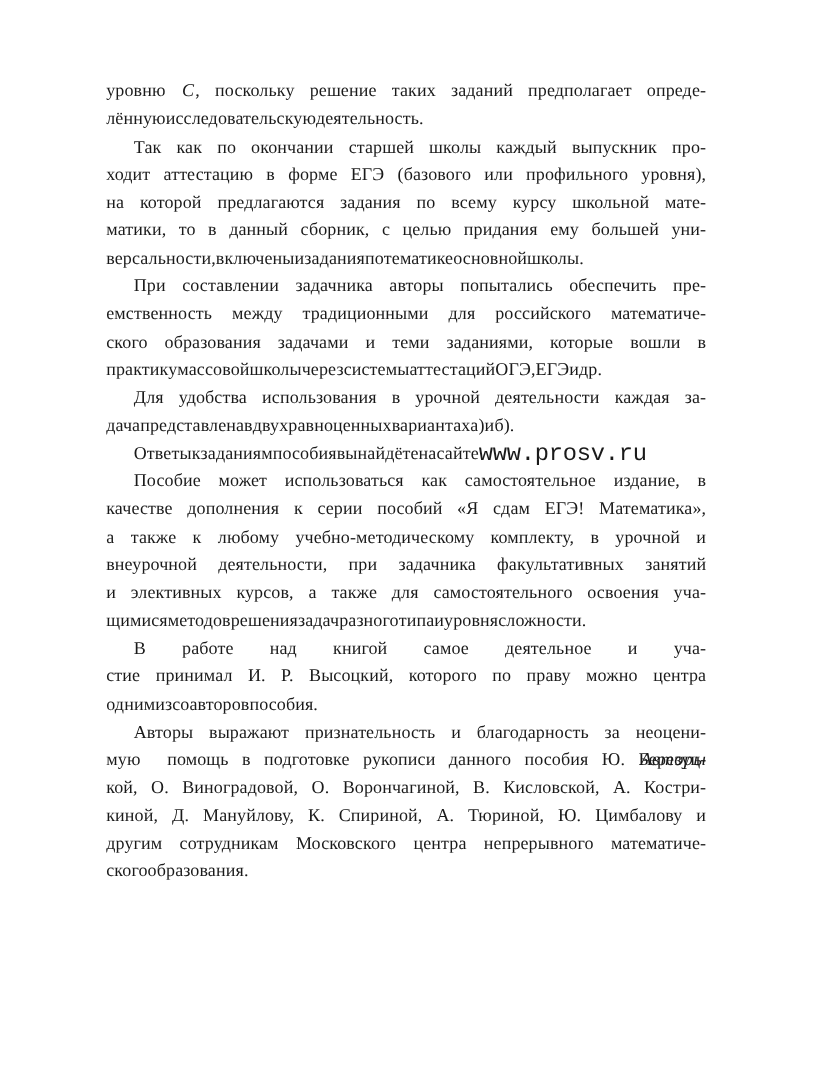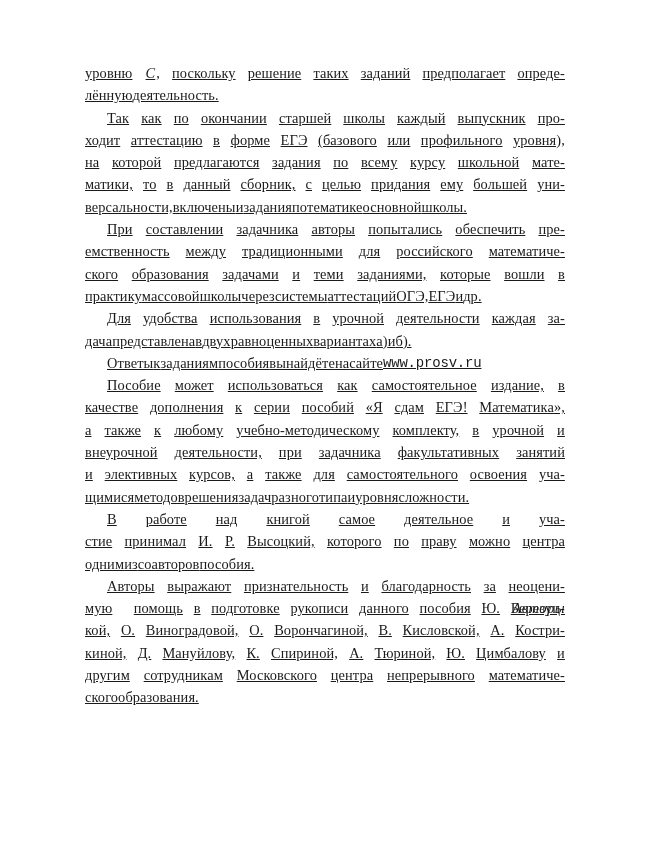--- a/index.html
+++ b/index.html
@@ -21,21 +21,20 @@
     background: #ffffff;
   }
   .text-block {
     position: absolute;
     left: 85px;
     top: 62px;
     width: 480px;
   }
   .para {
     margin: 0;
-    text-decoration: underline;
   }
   
   .line {
     display: flex;
     justify-content: space-between;
     font-size: 14.4px;
     line-height: 22.3px;
     white-space: pre;
     letter-spacing: 0.1px;
   }
@@ -48,21 +47,21 @@
   .line.indent .w:first-child {
     margin-left: 22px;
   }
   .mathvar {
     font-style: italic;
     font-family: "Liberation Serif", "DejaVu Serif", serif;
     padding: 0 1px;
   }
   .url {
     font-family: "Liberation Mono", "DejaVu Sans Mono", monospace;
-    font-size: 14px;
+    font-size: 19px;
     letter-spacing: -0.2px;
   }
   .signature {
     position: absolute;
     left: 85px;
     top: 600px;
     width: 480px;
     text-align: right;
     font-style: italic;
     font-size: 14.6px;
@@ -70,21 +69,21 @@
   }
 </style>
 </head>
 <body>
 
 <div class="page">
 
   <div class="text-block" id="body-text">
       <div class="para">
         <div class="line"><span class="w">уровню</span><span class="w"><span class="mathvar">C</span>,</span><span class="w">поскольку</span><span class="w">решение</span><span class="w">таких</span><span class="w">заданий</span><span class="w">предполагает</span><span class="w">опреде-</span></div>
-        <div class="line last"><span class="w">лённую</span>  <span class="w">деятельность.</span></div>
+        <div class="line last"><span class="w">лённую</span> <span class="w">исследовательскую</span> <span class="w">деятельность.</span></div>
       </div>
       <div class="para">
         <div class="line indent"><span class="w">Так</span><span class="w">как</span><span class="w">по</span><span class="w">окончании</span><span class="w">старшей</span><span class="w">школы</span><span class="w">каждый</span><span class="w">выпускник</span><span class="w">про-</span></div>
         <div class="line"><span class="w">ходит</span><span class="w">аттестацию</span><span class="w">в</span><span class="w">форме</span><span class="w">ЕГЭ</span><span class="w">(базового</span><span class="w">или</span><span class="w">профильного</span><span class="w">уровня),</span></div>
         <div class="line"><span class="w">на</span><span class="w">которой</span><span class="w">предлагаются</span><span class="w">задания</span><span class="w">по</span><span class="w">всему</span><span class="w">курсу</span><span class="w">школьной</span><span class="w">мате-</span></div>
         <div class="line"><span class="w">матики,</span><span class="w">то</span><span class="w">в</span><span class="w">данный</span><span class="w">сборник,</span><span class="w">с</span><span class="w">целью</span><span class="w">придания</span><span class="w">ему</span><span class="w">большей</span><span class="w">уни-</span></div>
         <div class="line last"><span class="w">версальности,</span> <span class="w">включены</span> <span class="w">и</span> <span class="w">задания</span> <span class="w">по</span> <span class="w">тематике</span> <span class="w">основной</span> <span class="w">школы.</span></div>
       </div>
       <div class="para">
         <div class="line indent"><span class="w">При</span><span class="w">составлении</span><span class="w">задачника</span><span class="w">авторы</span><span class="w">попытались</span><span class="w">обеспечить</span><span class="w">пре-</span></div>

